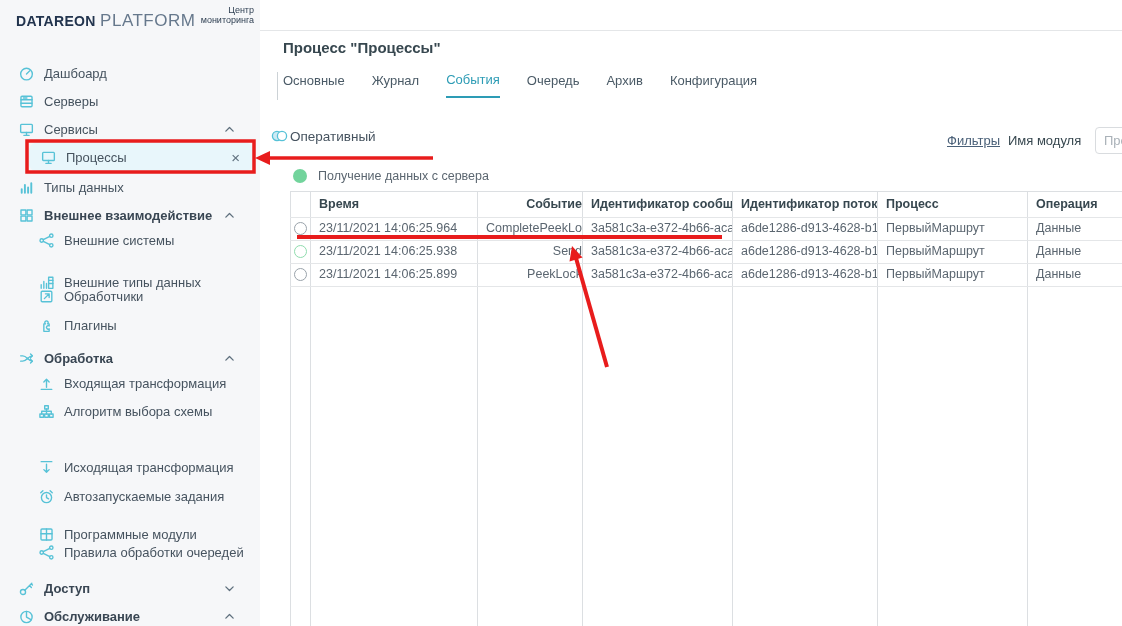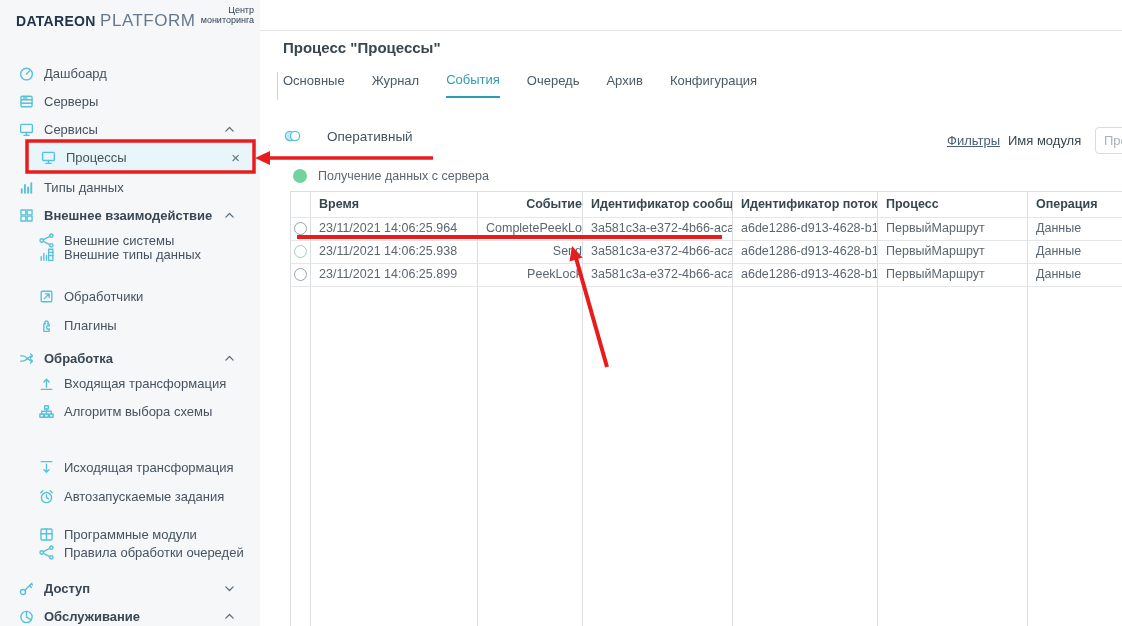--- a/index.html
+++ b/index.html
@@ -27,21 +27,21 @@
   svg.ic, svg.chev{ stroke:#57c2d7; fill:none; stroke-width:1.3; stroke-linecap:round; stroke-linejoin:round;}
   svg.chev{stroke:#5f707e;stroke-width:1.6;}
   
   .main{position:absolute;left:260px;top:0;right:0;bottom:0;background:#fff;}
   .topbar-line{position:absolute;left:0;top:30px;right:0;border-top:1px solid #e4e6e8;}
   .page-title{position:absolute;left:23px;top:39px;font-size:15px;font-weight:700;color:#37474f;}
   .tabs{position:absolute;left:23px;top:72px;display:flex;gap:27px;align-items:center;}
   .tabs::before{content:"";position:absolute;left:-6px;top:0;height:28px;border-left:1px solid #ccd2d6;}
   .tab{font-size:13px;color:#4a5a66;padding-bottom:9px;cursor:pointer;white-space:nowrap;}
   .tab.active{color:#2d9cb5;border-bottom:2px solid #2d9cb5;}
-  .mode{position:absolute;left:23px;top:128px;display:flex;align-items:center;gap:24px;cursor:pointer;}
+  .mode{position:absolute;left:10px;top:128px;display:flex;align-items:center;gap:0;cursor:pointer;}
   .mode svg{width:20px;height:16px;stroke:#57c2d7;fill:none;stroke-width:1.3;}
   .mode .lbl{font-size:13.5px;color:#46535f;}
   .filters{position:absolute;left:687px;top:133px;font-size:13px;color:#4a6078;text-decoration:underline;cursor:pointer;}
   .modname{position:absolute;left:748px;top:133px;font-size:13px;color:#37474f;}
   .modinput{position:absolute;left:835px;top:127px;width:78px;height:27px;border:1px solid #d9dcdf;border-radius:4px;font-size:13px;padding:0 8px;color:#46535f;font-family:inherit;outline:none;}
   .modinput::placeholder{color:#a9b1b8;}
   .status{position:absolute;left:33px;top:169px;display:flex;align-items:center;gap:11px;}
   .status .dot{width:14px;height:14px;border-radius:50%;background:#72d49c;}
   .status .lbl{font-size:12.5px;color:#5b6670;}
   
@@ -125,21 +125,21 @@
   </div>
   <div class="nav lvl2" style="top:226px">
     <svg class="ic" viewBox="0 0 16 16">
         <circle cx="3.5" cy="8" r="1.6"></circle>
         <circle cx="12.5" cy="3.5" r="1.6"></circle>
         <circle cx="12.5" cy="12.5" r="1.6"></circle>
         <path d="M5 7.2l6.1-3M5 8.8l6.1 3"></path>
       </svg>
     <span class="lbl">Внешние системы</span>
   </div>
-  <div class="nav lvl2" style="top:240px">
+  <div class="nav lvl2" style="top:268px">
     <svg class="ic" viewBox="0 0 16 16">
         <path d="M3 13.5V10M5.5 13.5V7M8 13.5V9"></path>
         <rect x="10" y="3" width="4" height="10.5"></rect>
         <path d="M10 6h4M10 9h4"></path>
       </svg>
     <span class="lbl">Внешние типы данных</span>
   </div>
   <div class="nav lvl2" style="top:282px">
     <svg class="ic" viewBox="0 0 16 16">
         <rect x="3" y="3" width="10" height="10" rx="1"></rect>

